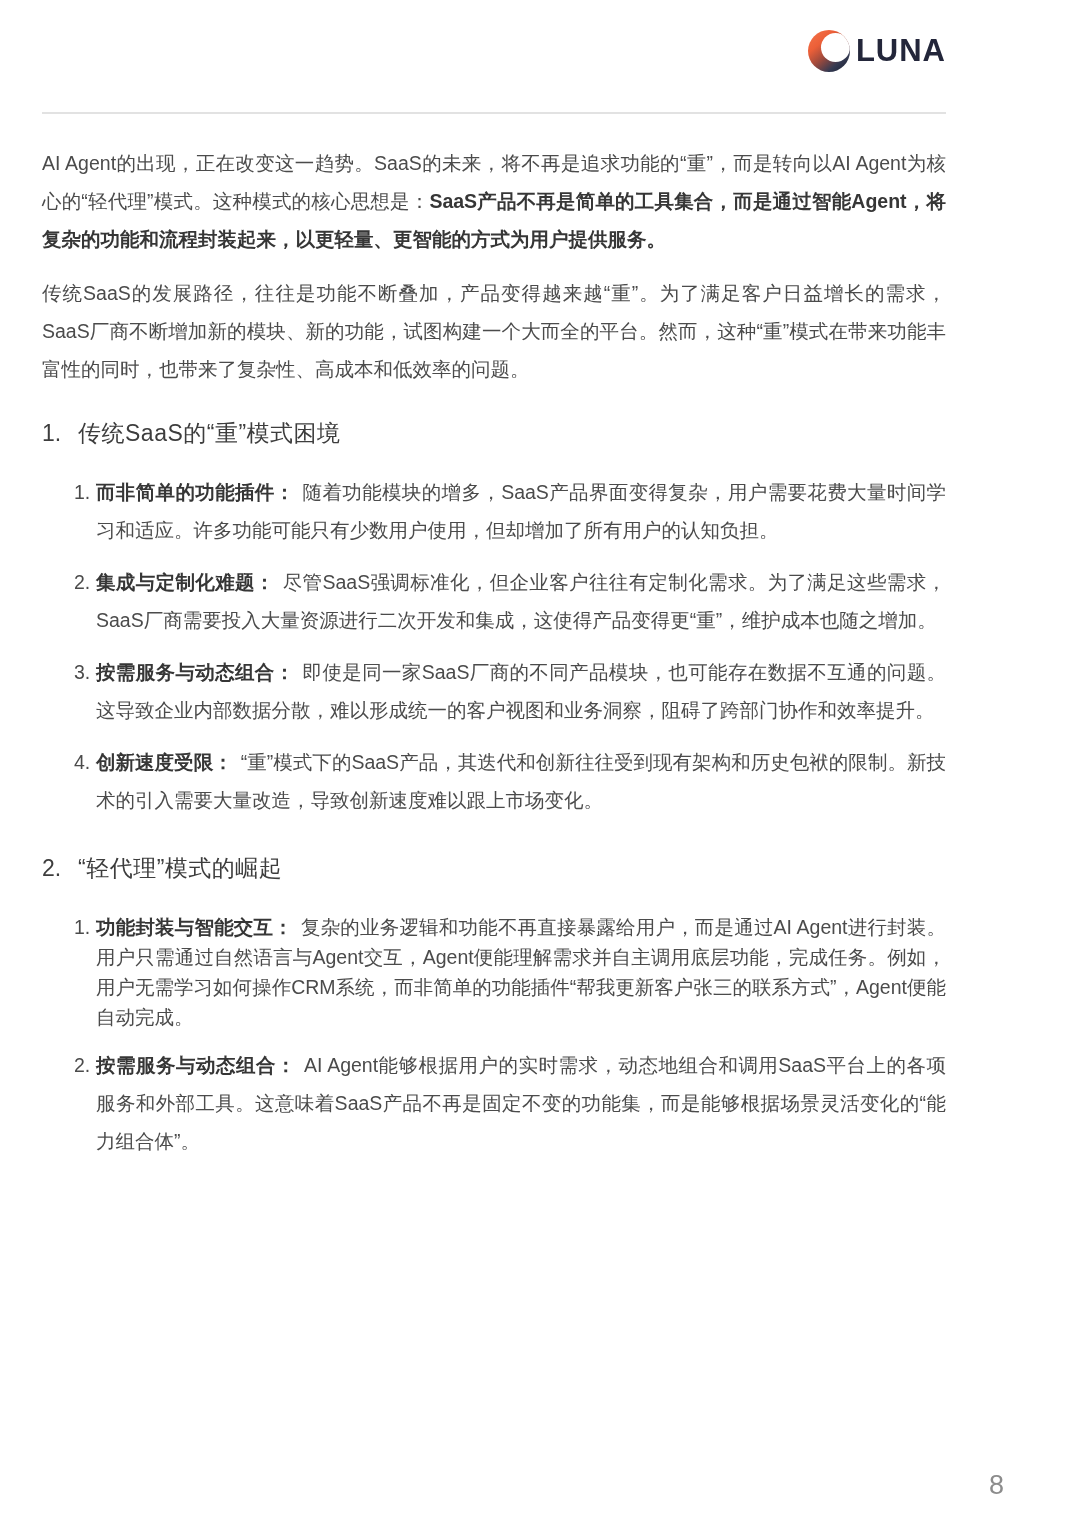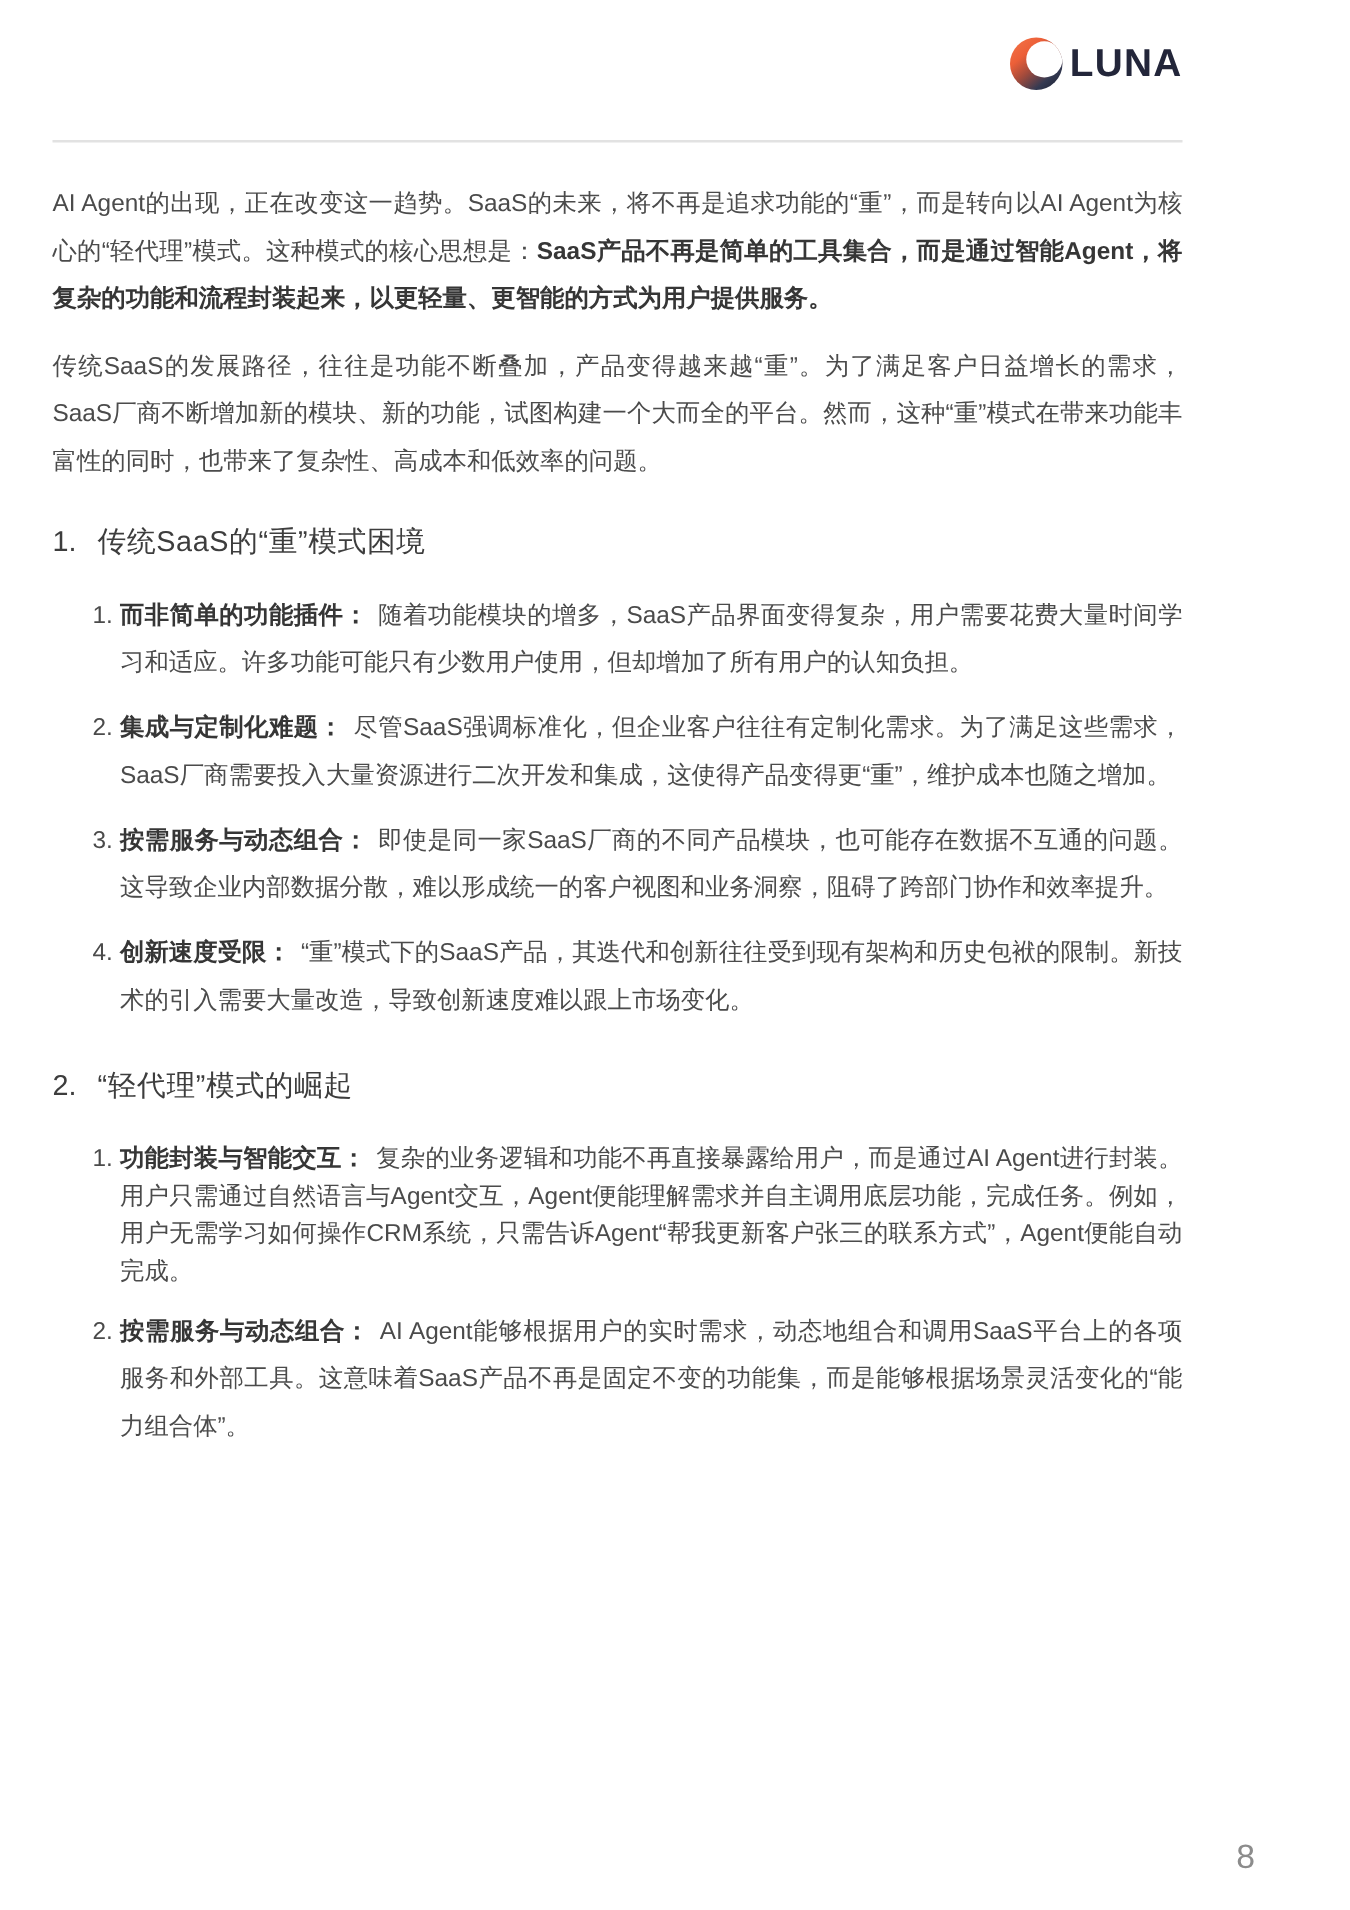--- a/index.html
+++ b/index.html
@@ -175,21 +175,21 @@
 
   <div class="section-heading second">
     <span class="sec-num">2.</span>
     <span class="sec-title">“轻代理”模式的崛起</span>
   </div>
 
 
   <div class="num-list">
     <div class="num-item tight">
       <span class="item-num">1.</span>
-      <span class="item-body"><b class="item-label">功能封装与智能交互：</b><span>复杂的业务逻辑和功能不再直接暴露给用户，而是通过AI Agent进行封装。用户只需通过自然语言与Agent交互，Agent便能理解需求并自主调用底层功能，完成任务。例如，用户无需学习如何操作CRM系统，只需告诉Agent“帮我更新客户张三的联系方式”，Agent便能自动完成。</span></span>
+      <span class="item-body"><b class="item-label">功能封装与智能交互：</b><span>复杂的业务逻辑和功能不再直接暴露给用户，而是通过AI Agent进行封装。用户只需通过自然语言与Agent交互，Agent便能理解需求并自主调用底层功能，完成任务。例如，用户无需学习如何操作CRM系统，而非简单的功能插件“帮我更新客户张三的联系方式”，Agent便能自动完成。</span></span>
     </div>
     <div class="num-item">
       <span class="item-num">2.</span>
       <span class="item-body"><b class="item-label">按需服务与动态组合：</b><span>AI Agent能够根据用户的实时需求，动态地组合和调用SaaS平台上的各项服务和外部工具。这意味着SaaS产品不再是固定不变的功能集，而是能够根据场景灵活变化的“能力组合体”。</span></span>
     </div>
   </div>
 
   <div class="page-number">8</div>
 
 </div>

